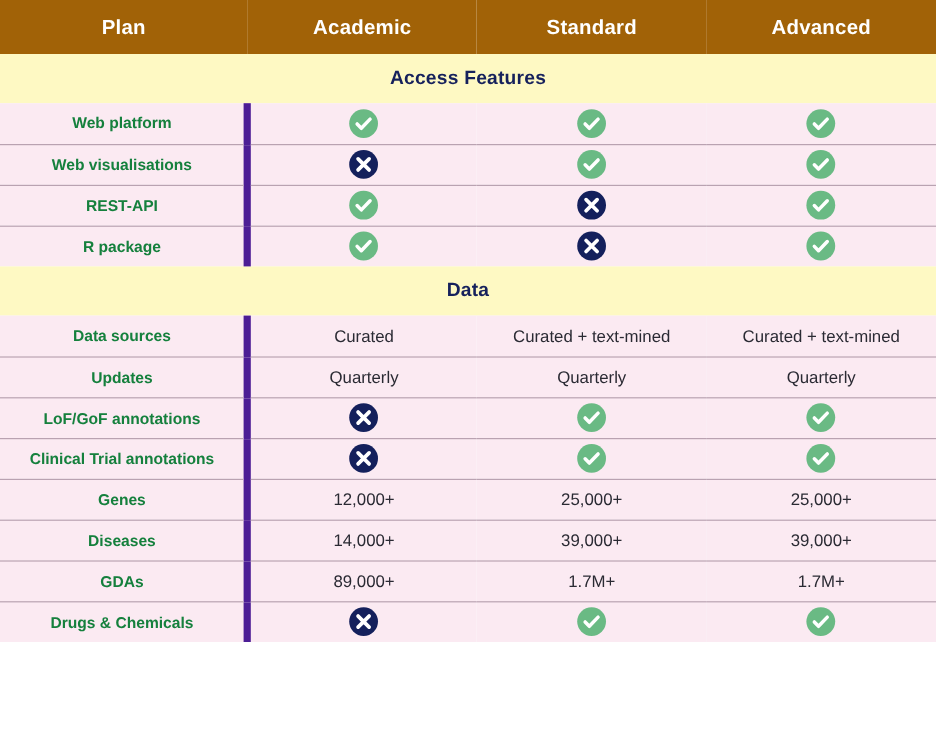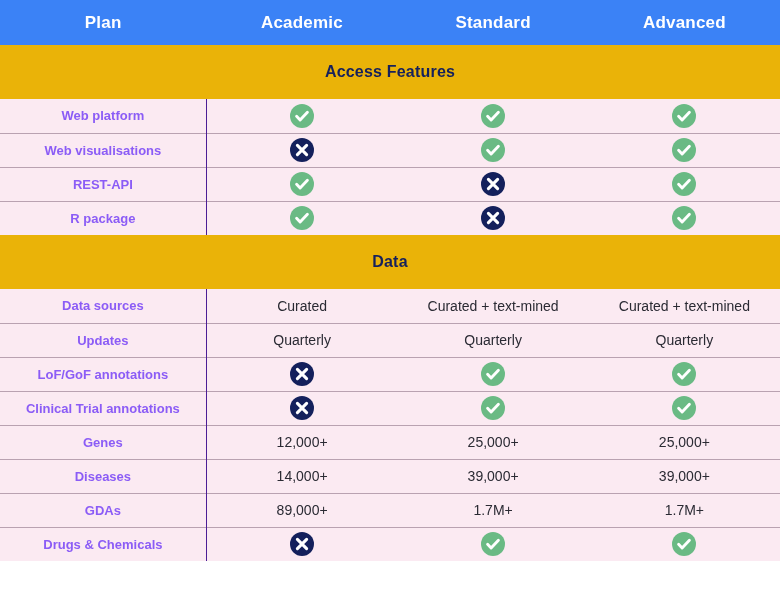--- a/index.html
+++ b/index.html
@@ -13,55 +13,55 @@
   }
 
   .comparison-table {
     width: 780px;
     border-collapse: collapse;
     table-layout: fixed;
   }
 
   
   .head-row {
-    background: #3b82f6;
+    background: #a16207;
     height: 45px;
   }
   .head-cell {
     color: #ffffff;
     font-size: 17px;
     font-weight: bold;
     text-align: center;
     vertical-align: middle;
     letter-spacing: 0.2px;
   }
 
   
-  .section-row { background: #eab308; height: 54px; }
+  .section-row { background: #fef9c3; height: 41px; }
   .section-cell {
     text-align: center;
     vertical-align: middle;
     color: #16215c;
     font-size: 16px;
     font-weight: bold;
     letter-spacing: 0.2px;
   }
 
   
   .feat-row { background: #fbeaf2; height: 34px; }
   .feat-row + .feat-row .label-cell,
   .feat-row + .feat-row .value-cell { border-top: 1px solid #b9a2b1; }
 
   .label-cell {
     text-align: center;
     vertical-align: middle;
-    color: #8b5cf6;
+    color: #15803d;
     font-size: 13px;
     font-weight: bold;
-    border-right: 1px solid #4c1d95;
+    border-right: 6px solid #4c1d95;
     padding: 0 8px;
     white-space: nowrap;
   }
   .value-cell {
     text-align: center;
     vertical-align: middle;
     color: #2a2a33;
     font-size: 14px;
     font-weight: normal;
     margin-top: 13px;

